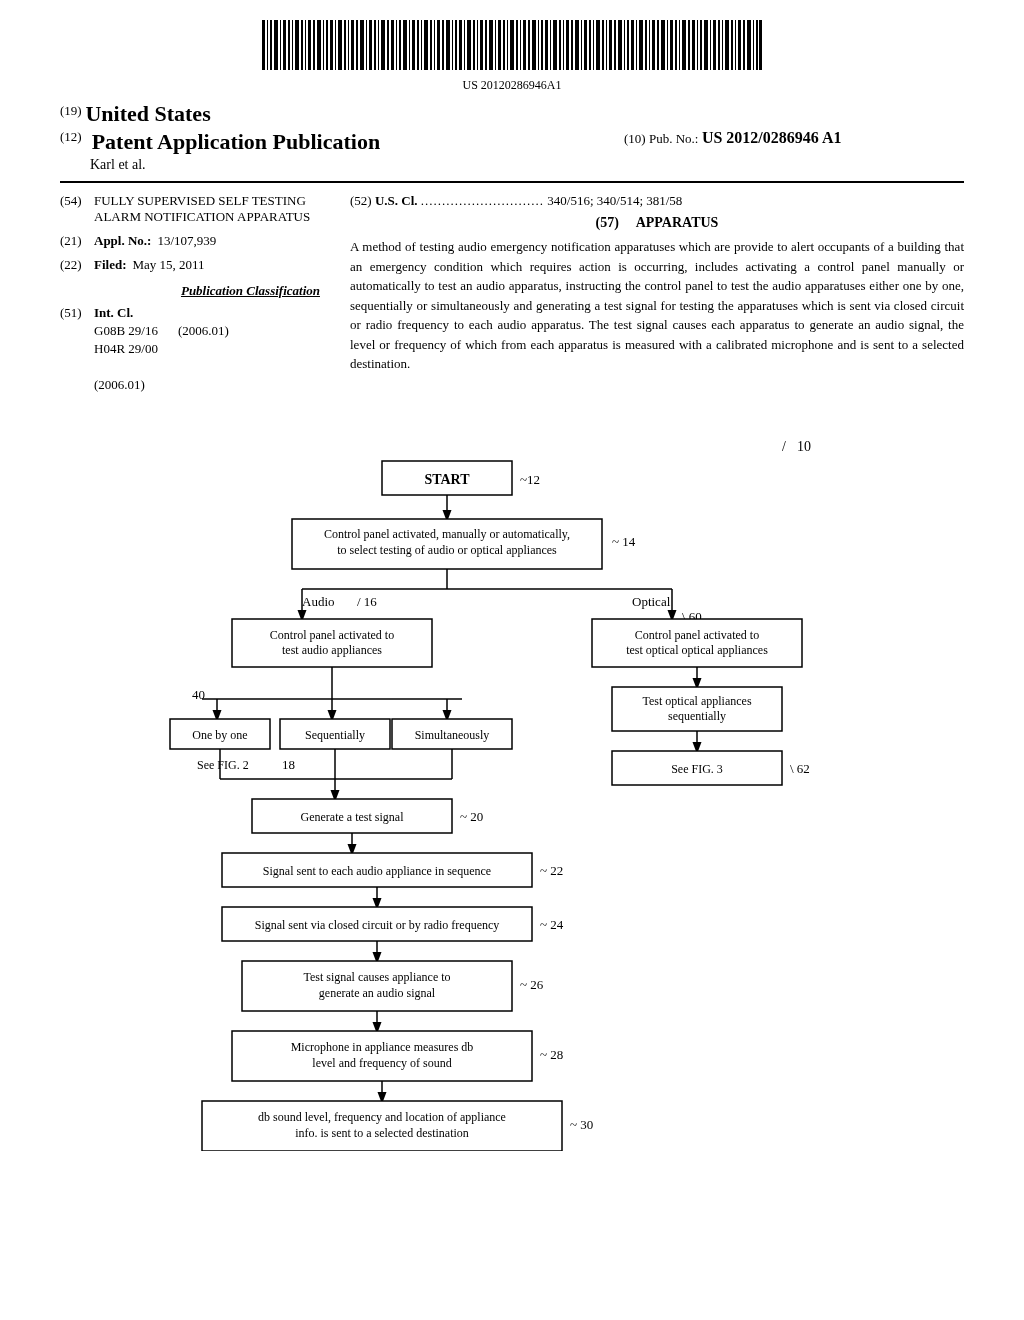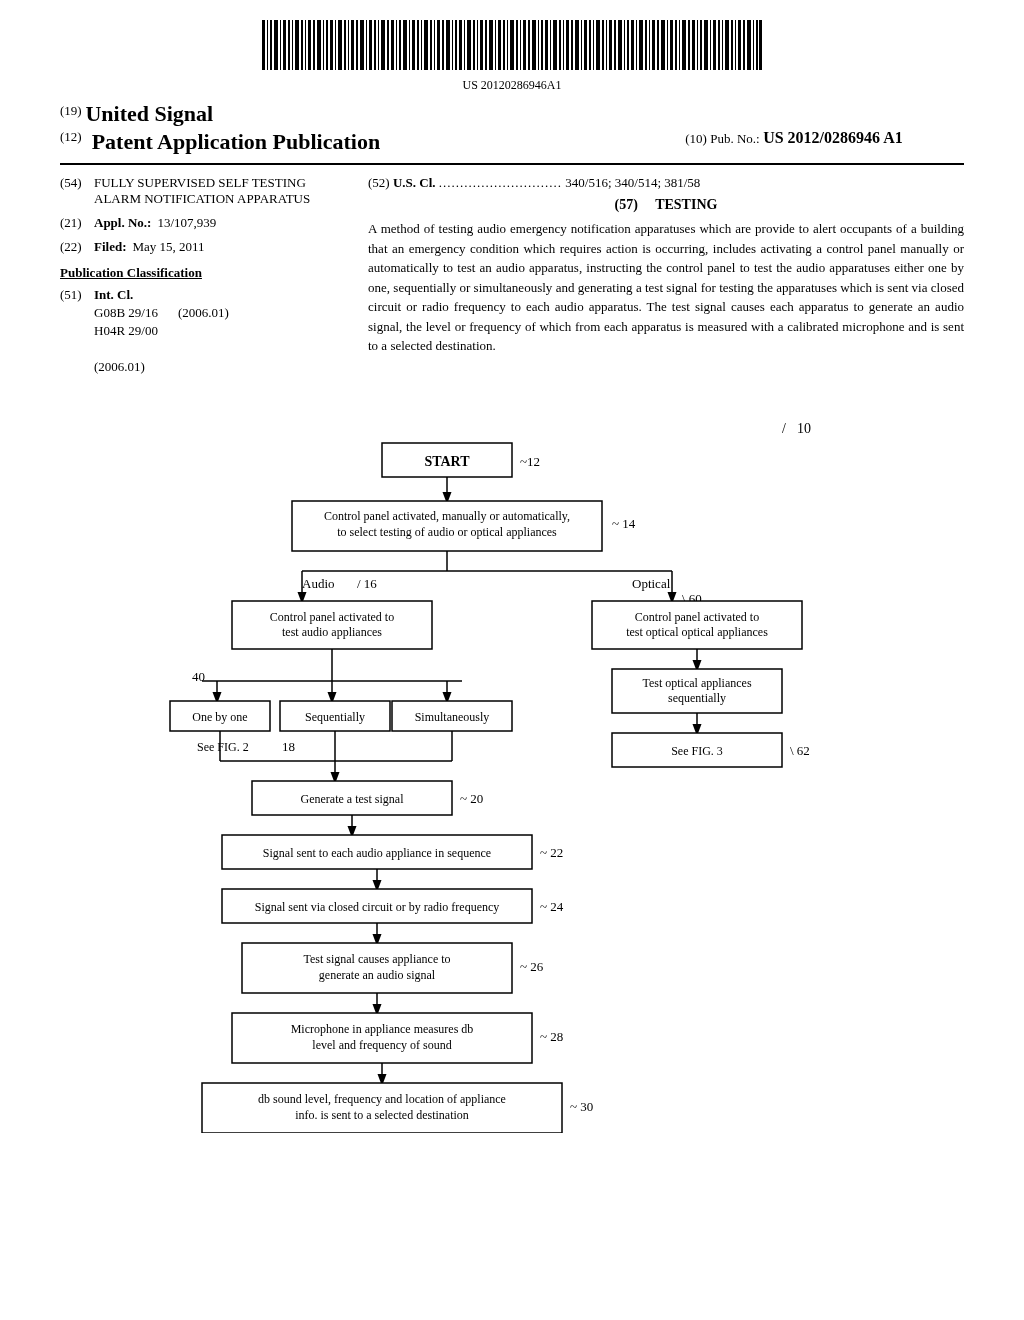--- a/index.html
+++ b/index.html
@@ -60,21 +60,21 @@
       margin-top: 2px;
     }
     .num12 {
       font-size: 13px;
     }
     .patent-app-title {
       font-size: 22px;
       font-weight: bold;
     }
     .right-header {
-      text-align: center;
+      text-align: left;
       padding-top: 28px;
       min-width: 340px;
     }
     .pub-no-line {
       font-size: 14px;
     }
     .pub-no-line .label {
       font-size: 13px;
     }
     .pub-no-value {
@@ -90,21 +90,21 @@
       font-weight: bold;
     }
     .divider {
       border: none;
       border-top: 2px solid #000;
       margin: 8px 0;
     }
     
     .body-columns {
       display: flex;
-      gap: 48px;
+      gap: 30px;
       margin-top: 10px;
     }
     .left-col {
       flex: 0 0 260px;
       font-size: 13px;
     }
     .right-col {
       flex: 1;
       font-size: 13px;
     }
@@ -112,24 +112,25 @@
       display: flex;
       margin-bottom: 8px;
       gap: 6px;
     }
     .field-num {
       font-weight: normal;
       min-width: 28px;
       font-size: 13px;
     }
     .pub-class-header {
-      text-align: left;
+      text-align: right;
       font-weight: bold;
       text-decoration: underline;
       margin: 10px 0 6px 0;
+      font-style: italic;
     }
     
     .abstract-title {
       text-align: center;
       font-weight: bold;
       font-size: 14px;
       margin-bottom: 6px;
     }
     .us-cl-line {
       font-size: 13px;
@@ -281,25 +282,28 @@
     </svg>
   </div>
   <div class="pub-number-top">
     <span>US 20120286946A1</span>
   </div>
 
   <div class="header-section">
     <div class="left-header">
       <div class="country-line">
         <span class="num19">(19)</span>
-        <span class="country-name">United Signal</span>
+        <span class="country-name">United States</span>
       </div>
       <div class="patent-app-line">
         <span class="num12">(12)</span>
         <span class="patent-app-title">Patent Application Publication</span>
+      </div>
+      <div style="font-size:14px; margin-left: 30px; margin-top:2px;">
+        <span>Karl et al.</span>
       </div>
     </div>
     <div class="right-header">
       <div class="pub-no-line">
         <span class="label">(10) Pub. No.:</span>
         <span class="pub-no-value">US 2012/0286946 A1</span>
       </div>
     </div>
   </div>
 
@@ -360,21 +364,21 @@
       <div class="us-cl-line">
         <span>(52)</span>
         <span style="font-weight:bold;">U.S. Cl.</span>
         <span style="letter-spacing:1px;">.............................</span>
         <span>340/516; 340/514; 381/58</span>
       </div>
 
       <div class="abstract-title">
         <span>(57)</span>
         &nbsp;&nbsp;&nbsp;
-        <span>TESTING</span>
+        <span>APPARATUS</span>
       </div>
       <p class="abstract-text">A method of testing audio emergency notification apparatuses which are provide to alert occupants of a building that an emergency condition which requires action is occurring, includes activating a control panel manually or automatically to test an audio apparatus, instructing the control panel to test the audio apparatuses either one by one, sequentially or simultaneously and generating a test signal for testing the apparatuses which is sent via closed circuit or radio frequency to each audio apparatus. The test signal causes each apparatus to generate an audio signal, the level or frequency of which from each apparatus is measured with a calibrated microphone and is sent to a selected destination.</p>
     </div>
   </div>
 
   <div class="flowchart-area">
     <svg class="flowchart-svg" width="820" height="730" viewBox="0 0 820 730">
       <defs>
         <marker id="arrow" markerWidth="8" markerHeight="8" refX="6" refY="3" orient="auto">
           <path d="M0,0 L0,6 L8,3 z" fill="#000"></path>

